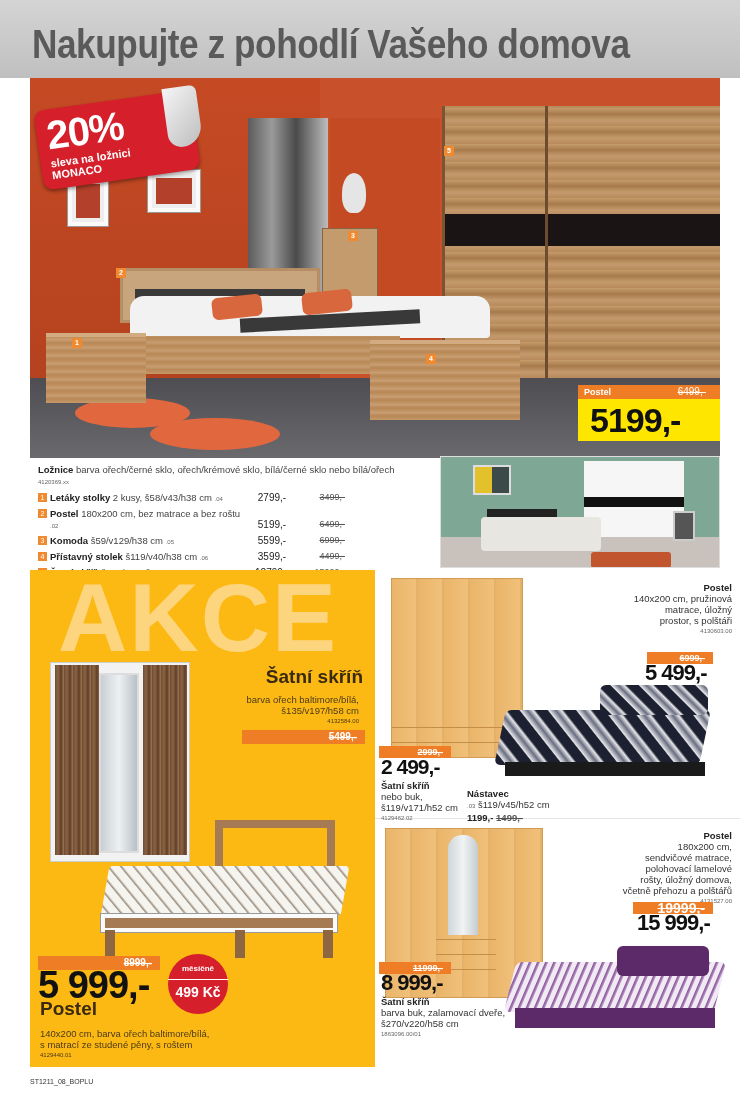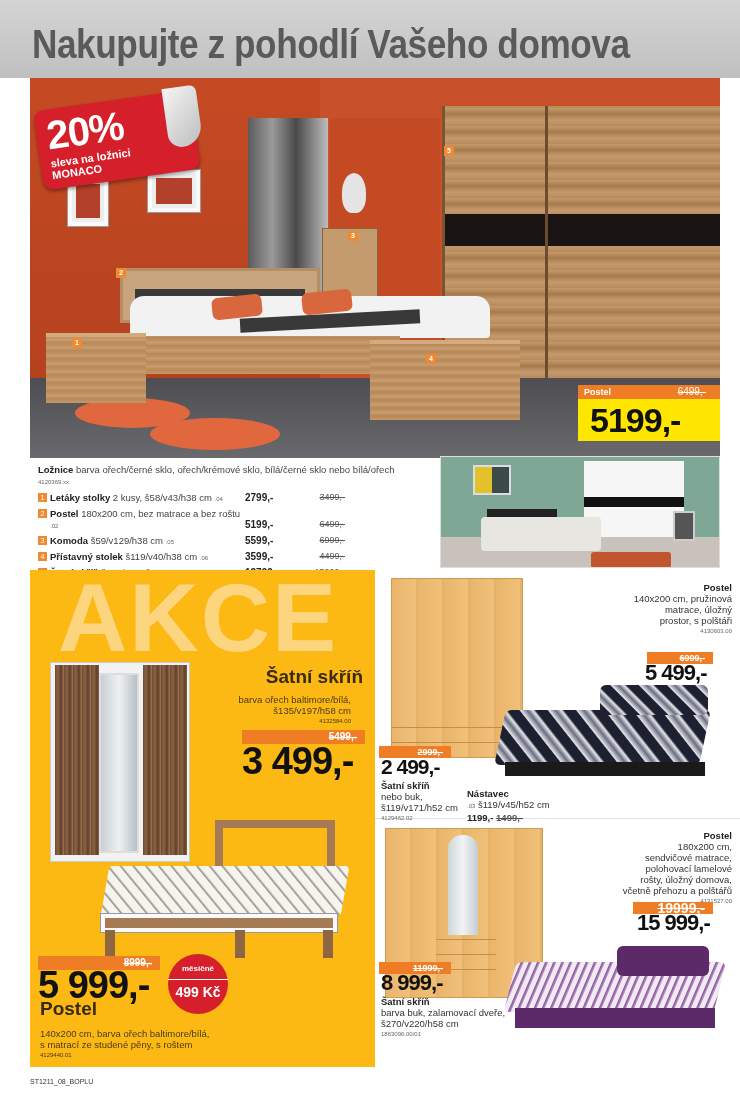--- a/index.html
+++ b/index.html
@@ -51,21 +51,21 @@
 .hp-main{height:42px;background:#ffe600;font-size:34px;font-weight:bold;color:#111;padding:2px 12px;letter-spacing:-1px;line-height:38px}
 
 
 .specs{position:absolute;left:30px;top:458px;width:395px;height:112px;padding:6px 8px;font-size:9.5px;color:#444}
 .specs .intro{line-height:11px;margin-bottom:4px}
 .specs b{color:#222}
 .specs .code{font-size:6px;color:#666}
 .spec-row{display:flex;align-items:flex-start;line-height:11px;margin-bottom:3px}
 .spec-row .n{width:9px;height:9px;background:#f08a30;color:#fff;font-size:7px;line-height:9px;text-align:center;margin:1px 3px 0 0;flex:none}
 .spec-row .txt{width:195px}
-.spec-row .price{width:54px;text-align:left;font-weight:bold;color:#222;font-size:10px}
+.spec-row .price{width:54px;text-align:center;font-weight:normal;color:#222;font-size:10px}
 .spec-row .old{width:46px;text-align:right;color:#555;text-decoration:line-through;font-size:9px}
 
 
 .small-photo{position:absolute;left:440px;top:456px;width:280px;height:112px;background:#7aa28e;overflow:hidden;border:1px solid #ddd}
 .sp-wall{position:absolute;left:0;top:0;width:100%;height:80px;background:#7ea895}
 .sp-art{position:absolute;left:32px;top:8px;width:38px;height:30px;background:linear-gradient(90deg,#e2c12a 50%,#3c4a4a 50%);border:2px solid #ddd}
 .sp-ward{position:absolute;left:143px;top:4px;width:100px;height:80px;background:#f6f6f6}
 .sp-ward i{position:absolute;left:0;top:36px;width:100%;height:10px;background:#111}
 .sp-floor{position:absolute;left:0;top:80px;width:100%;height:32px;background:#c9c2bc}
 .sp-bed{position:absolute;left:40px;top:60px;width:120px;height:34px;background:#e8e6e0;border-radius:4px}
@@ -73,21 +73,21 @@
 .sp-tv{position:absolute;left:232px;top:54px;width:22px;height:30px;background:#555;border:2px solid #ccc}
 .sp-rug{position:absolute;left:150px;top:95px;width:80px;height:16px;background:#c0552e;border-radius:3px}
 
 
 .akce{position:absolute;left:30px;top:570px;width:345px;height:497px;background:#fdb913}
 .akce-title{position:absolute;left:28px;top:-2px;font-size:96px;font-weight:bold;color:#fdd57e;letter-spacing:2px;line-height:100px}
 .ward1{position:absolute;left:20px;top:92px;width:140px;height:200px;background:#f2f2f2;border:1px solid #ccc}
 .ward1 .door{position:absolute;top:2px;width:44px;height:190px;background:repeating-linear-gradient(90deg,#6e4b33 0,#8c6443 3px,#5e3d28 6px,#a07752 9px)}
 .ward1 .mirror{position:absolute;left:48px;top:10px;width:40px;height:180px;background:linear-gradient(90deg,#c8cfd4,#eef1f3,#b8c0c6);border:2px solid #ddd}
 .akce-name{position:absolute;right:12px;top:96px;font-size:19px;font-weight:bold;color:#3a2a10}
-.akce-desc{position:absolute;right:24px;top:124px;text-align:right;font-size:9.5px;line-height:11px;color:#4a3a1a}
+.akce-desc{position:absolute;right:16px;top:124px;text-align:right;font-size:9.5px;line-height:11px;color:#4a3a1a}
 .akce-desc .code{font-size:6px}
 .tag-old{position:absolute;background:#ef7d25;color:#fff;font-weight:bold;text-align:right;text-decoration:line-through;padding:0 8px}
 .akce-price{position:absolute;font-weight:bold;color:#111;letter-spacing:-1px}
 .bed2{position:absolute;left:65px;top:250px;width:265px;height:140px}
 .bed2 .head{position:absolute;left:120px;top:0;width:120px;height:70px;border:8px solid #a67a52;border-bottom:none;background:transparent}
 .bed2 .mat{position:absolute;left:10px;top:46px;width:240px;height:50px;background:repeating-linear-gradient(45deg,#f6f4ef 0,#f6f4ef 6px,#9a8e80 7px,#f6f4ef 9px);border-radius:4px;transform:skewX(-10deg)}
 .bed2 .frame{position:absolute;left:6px;top:94px;width:236px;height:18px;background:#a67a52}
 .bed2 .leg{position:absolute;top:110px;width:10px;height:28px;background:#8e6642}
 .circle-badge{position:absolute;left:138px;top:384px;width:60px;height:60px;border-radius:50%;background:#d51f2b;color:#fff;text-align:center}
 .circle-badge .m{font-size:8px;font-weight:bold;margin-top:10px;border-bottom:1px solid #fff;padding-bottom:6px}
@@ -221,21 +221,20 @@
     <div class="mirror"></div>
     <div class="door" style="left:92px"></div>
   </div>
   <div class="akce-name">Šatní skříň</div>
   <div class="akce-desc">
     <div>barva ořech baltimore/bílá,</div>
     <div>š135/v197/h58 cm</div>
     <div class="code">4132584.00</div>
   </div>
   <div class="tag-old" style="left:212px;top:160px;width:123px;height:14px;font-size:10px;line-height:14px">5499,-</div>
-  <div class="akce-price" style="left:212px;top:170px;font-size:38px">3 499,-</div>
 
   <div class="bed2">
     <div class="head"></div>
     <div class="mat"></div>
     <div class="frame"></div>
     <div class="leg" style="left:10px"></div>
     <div class="leg" style="left:140px"></div>
     <div class="leg" style="left:228px"></div>
   </div>
 

